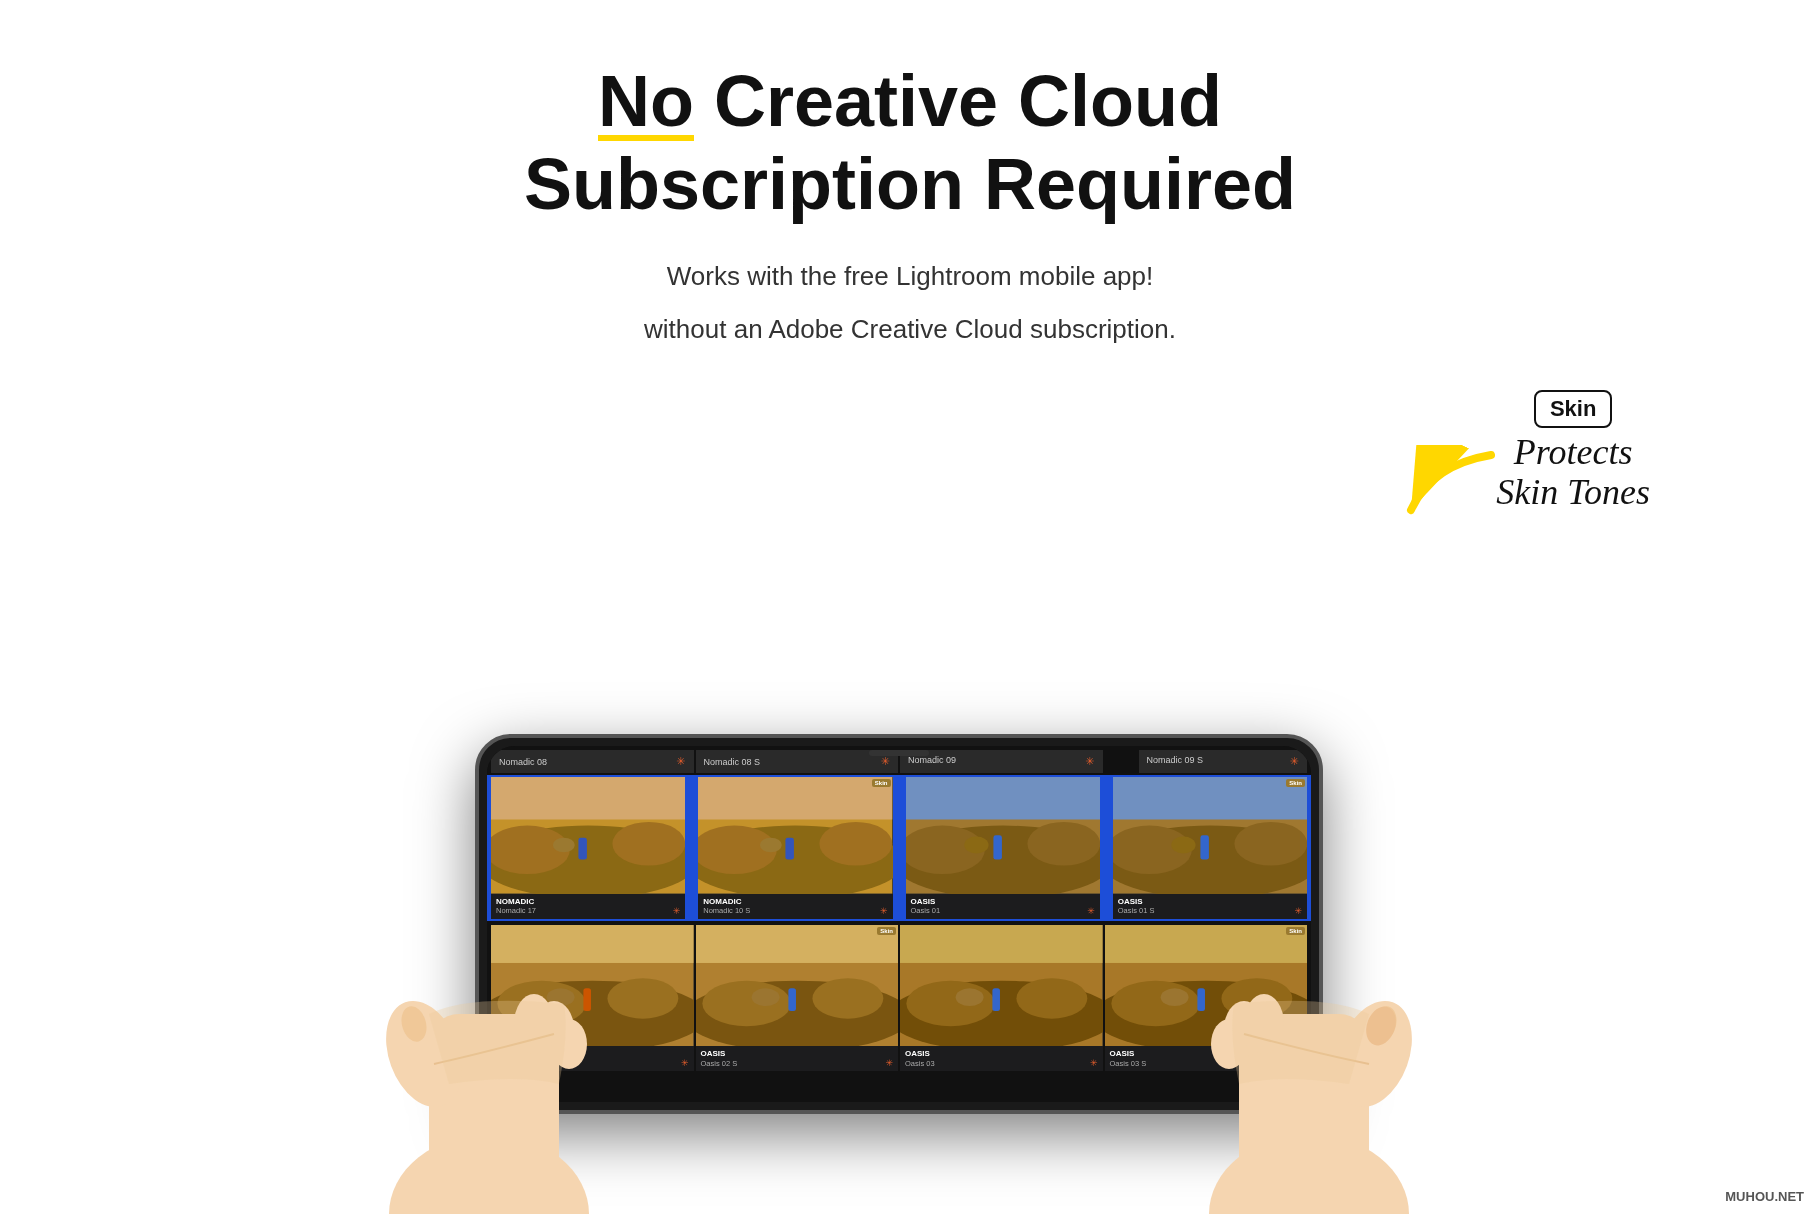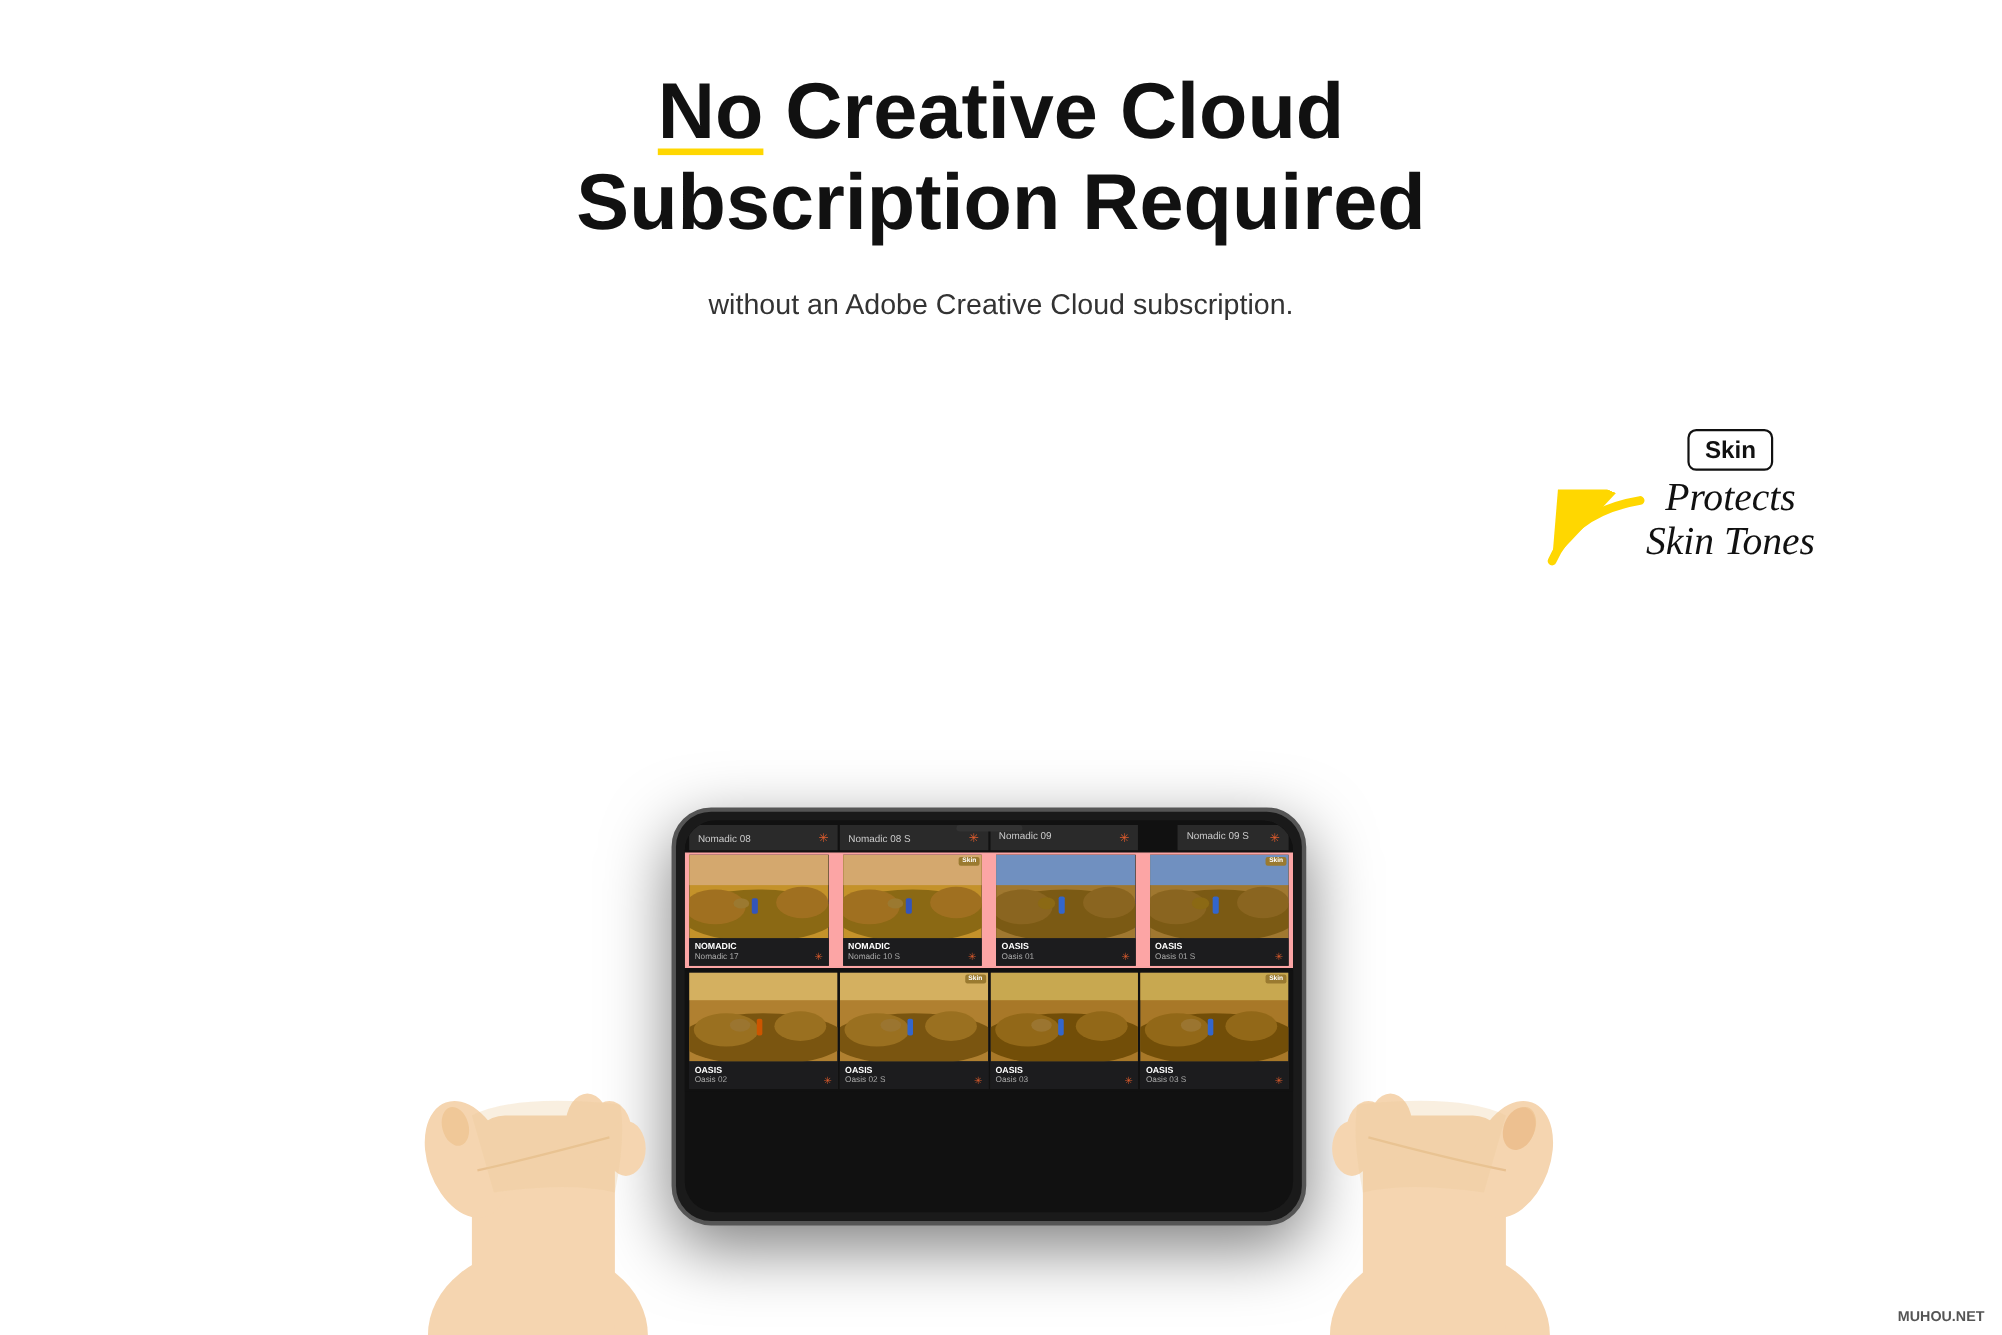--- a/index.html
+++ b/index.html
@@ -145,41 +145,42 @@
 </head>
 <body>
 
 <div class="content-wrapper">
 
   <div class="header-section">
     <h1 class="main-title">
       <span class="highlight">No</span><span> Creative Cloud</span><br>
       <span>Subscription Required</span>
     </h1>
+    <p class="subtitle">Works with the free Lightroom mobile app!</p>
     <p class="subtitle">without an Adobe Creative Cloud subscription.</p>
   </div>
 
   <div class="skin-annotation" style="position:absolute; right:170px; top:390px; z-index:20; text-align:center;">
     <div class="skin-box">Skin</div>
     <span class="protects-text">Protects</span>
     <span class="protects-text">Skin Tones</span>
     
     <svg width="100" height="80" style="position:absolute; top:55px; left:-95px;">
       <defs>
         <marker id="arrowhead" markerWidth="10" markerHeight="7" refX="10" refY="3.5" orient="auto">
           <polygon points="0 0, 10 3.5, 0 7" fill="#FFD700"></polygon>
         </marker>
       </defs>
       <path d="M 90 10 Q 30 20 10 65" stroke="#FFD700" stroke-width="8" fill="none" marker-end="url(#arrowhead)" stroke-linecap="round"></path>
     </svg>
   </div>
 
   <div class="scene-container">
 
-    <div class="phone-body" style="position:absolute; bottom:120px; left:50%; transform:translateX(-50%); width:577px; height:380px; background:#1a1a1a; border-radius:36px; z-index:4; box-shadow:0 20px 60px rgba(0,0,0,0.5); overflow:hidden; border:4px solid #555;">
+    <div class="phone-body" style="position:absolute; bottom:120px; left:50%; transform:translateX(-50%); width:848px; height:380px; background:#1a1a1a; border-radius:36px; z-index:4; box-shadow:0 20px 60px rgba(0,0,0,0.5); overflow:hidden; border:4px solid #555;">
 
       <div class="phone-screen" style="position:absolute; top:8px; left:8px; right:8px; bottom:8px; background:#111; border-radius:28px; overflow:hidden;">
 
         <div style="display:grid; grid-template-columns:repeat(4,1fr); gap:2px; padding:4px 4px 0 4px; background:#111;">
           <div style="background:#2a2a2a; padding:5px 8px; display:flex; justify-content:space-between; align-items:center;">
             <span style="color:#ccc; font-size:9px; font-weight:500;">Nomadic 08</span>
             <span style="color:#e05c2c; font-size:11px;">✳</span>
           </div>
           <div style="background:#2a2a2a; padding:5px 8px; display:flex; justify-content:space-between; align-items:center;">
             <span style="color:#ccc; font-size:9px; font-weight:500;">Nomadic 08 S</span>
@@ -188,21 +189,21 @@
           <div style="background:#2a2a2a; padding:5px 8px; display:flex; justify-content:space-between; ">
             <span style="color:#ccc; font-size:9px; font-weight:500;">Nomadic 09</span>
             <span style="color:#e05c2c; font-size:11px;">✳</span>
           </div>
           <div style="background:#2a2a2a; padding:5px 8px; display:flex; justify-content:space-between; margin-left:34px;">
             <span style="color:#ccc; font-size:9px; font-weight:500;">Nomadic 09 S</span>
             <span style="color:#e05c2c; font-size:11px;">✳</span>
           </div>
         </div>
 
-        <div style="display:grid; grid-template-columns:repeat(4,1fr); gap:13px; padding:2px 4px; background:#fca5a5; margin-top:2px;">
+        <div style="display:grid; grid-template-columns:repeat(4,1fr); gap:13px; padding:2px 4px; background:#1d4ed8; margin-top:2px;">
 
           <div style="position:relative; background:#2a2a2a;">
             <div style="width:100%; padding-bottom:60%; position:relative; overflow:hidden;">
               <svg style="position:absolute;top:0;left:0;width:100%;height:100%;" viewBox="0 0 160 96" preserveAspectRatio="xMidYMid slice">
                 <rect width="160" height="96" fill="#c4922a"></rect>
                 <rect y="0" width="160" height="35" fill="#d4a86e"></rect>
                 <ellipse cx="80" cy="70" rx="90" ry="30" fill="#8B6914"></ellipse>
                 <ellipse cx="30" cy="60" rx="35" ry="20" fill="#a07020"></ellipse>
                 <ellipse cx="130" cy="55" rx="30" ry="18" fill="#a07020"></ellipse>
                 <rect x="72" y="50" width="7" height="18" fill="#3355bb" rx="2"></rect>

